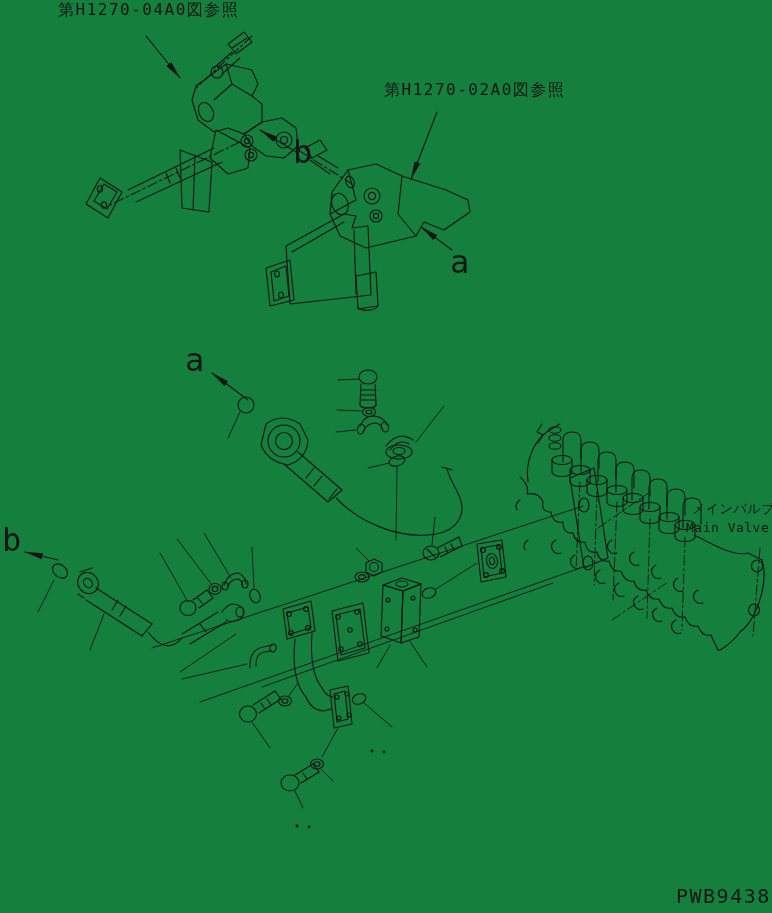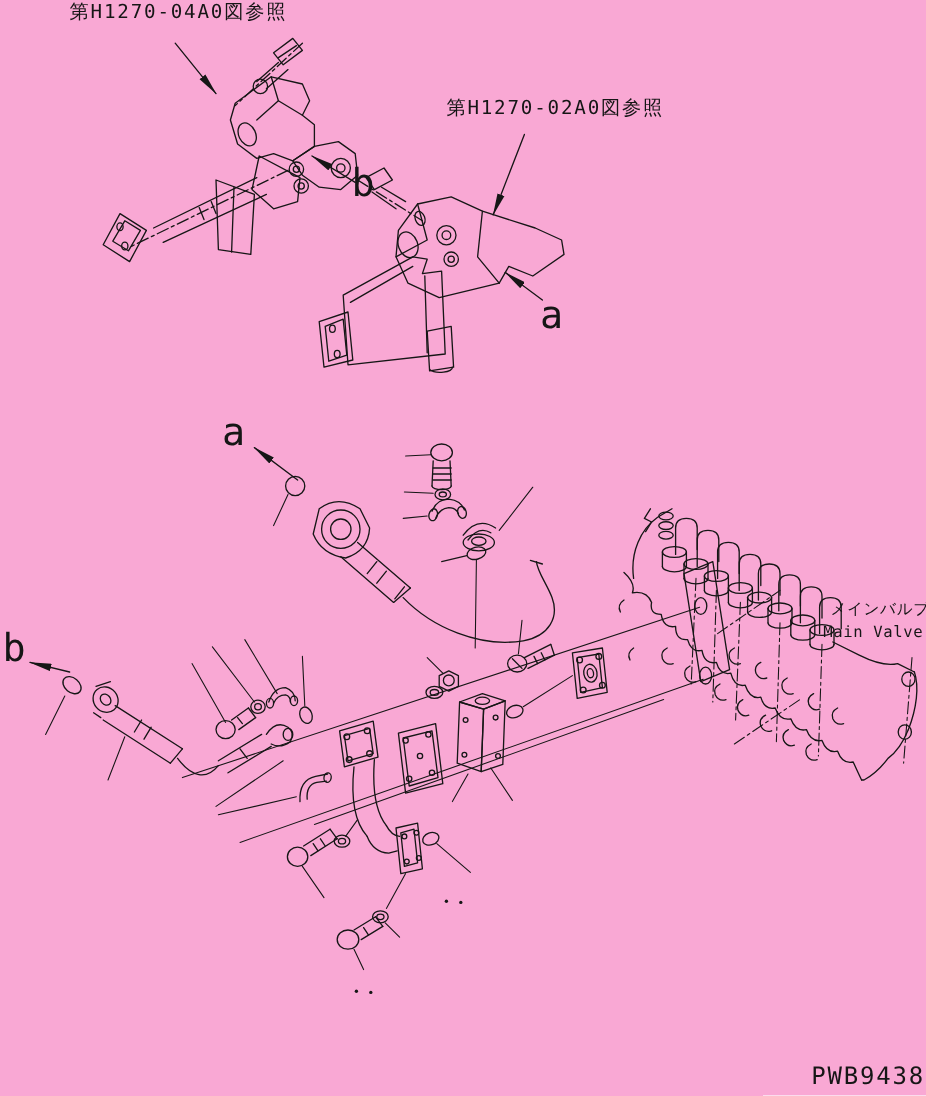--- a/index.html
+++ b/index.html
@@ -1,16 +1,16 @@
 <!DOCTYPE html>
 <html><head>
 <meta charset="utf-8">
 <style>
   html,body{margin:0;padding:0;background:#ffffff;}
-  #canvas{position:relative;width:772px;height:913px;background:#f9a8d4;overflow:hidden;
+  #canvas{position:relative;width:772px;height:913px;background:#15803d;overflow:hidden;
           font-family:"DejaVu Sans Mono", monospace;color:#111;}
   #canvas svg{position:absolute;left:0;top:0;}
   .ln{fill:none;stroke:#161616;stroke-width:1.1;stroke-linecap:round;stroke-linejoin:round;}
   .thin{stroke-width:0.9;}
   .dash{stroke-dasharray:10 3 2.5 3;}
   .dot{fill:#161616;stroke:none;}
   .txt{position:absolute;white-space:pre;color:#161616;}
   .ref{font-size:16px;letter-spacing:1.5px;line-height:18px;}
   .small{font-size:13px;letter-spacing:0.5px;line-height:18px;}
   .pwb{font-size:20px;letter-spacing:1.5px;}
@@ -393,21 +393,21 @@
     <path class="ln" d="M698,590 q-6,3 -4,9 q3,6 9,4"></path>
     <path class="ln" d="M520,500 q-6,4 -3,10"></path>
     <path class="ln" d="M528,540 q-6,4 -3,10"></path>
     <line class="ln thin dash" x1="598" y1="528" x2="650" y2="492"></line>
     <line class="ln thin dash" x1="612" y1="620" x2="668" y2="582"></line>
   </g>
 </svg>
 
 <div class="txt ref" style="left:58px;top:1px;">第H1270-04A0図参照</div>
 
-<div class="txt ref" style="left:372px;top:81px;">第H1270-02A0図参照</div>
+<div class="txt ref" style="left:384px;top:81px;">第H1270-02A0図参照</div>
 
 <div class="txt small" style="left:692px;top:500px;">メインバルブ</div>
 <div class="txt small" style="left:686px;top:519px;">Main Valve</div>
 
 <div class="txt viewletter" style="left:293px;top:133px;">b</div>
 <div class="txt viewletter" style="left:450px;top:243px;">a</div>
 <div class="txt viewletter" style="left:185px;top:341px;">a</div>
 <div class="txt viewletter" style="left:2px;top:521px;">b</div>
 
 <div class="txt pwb" style="left:676px;top:884px;">PWB9438</div>

